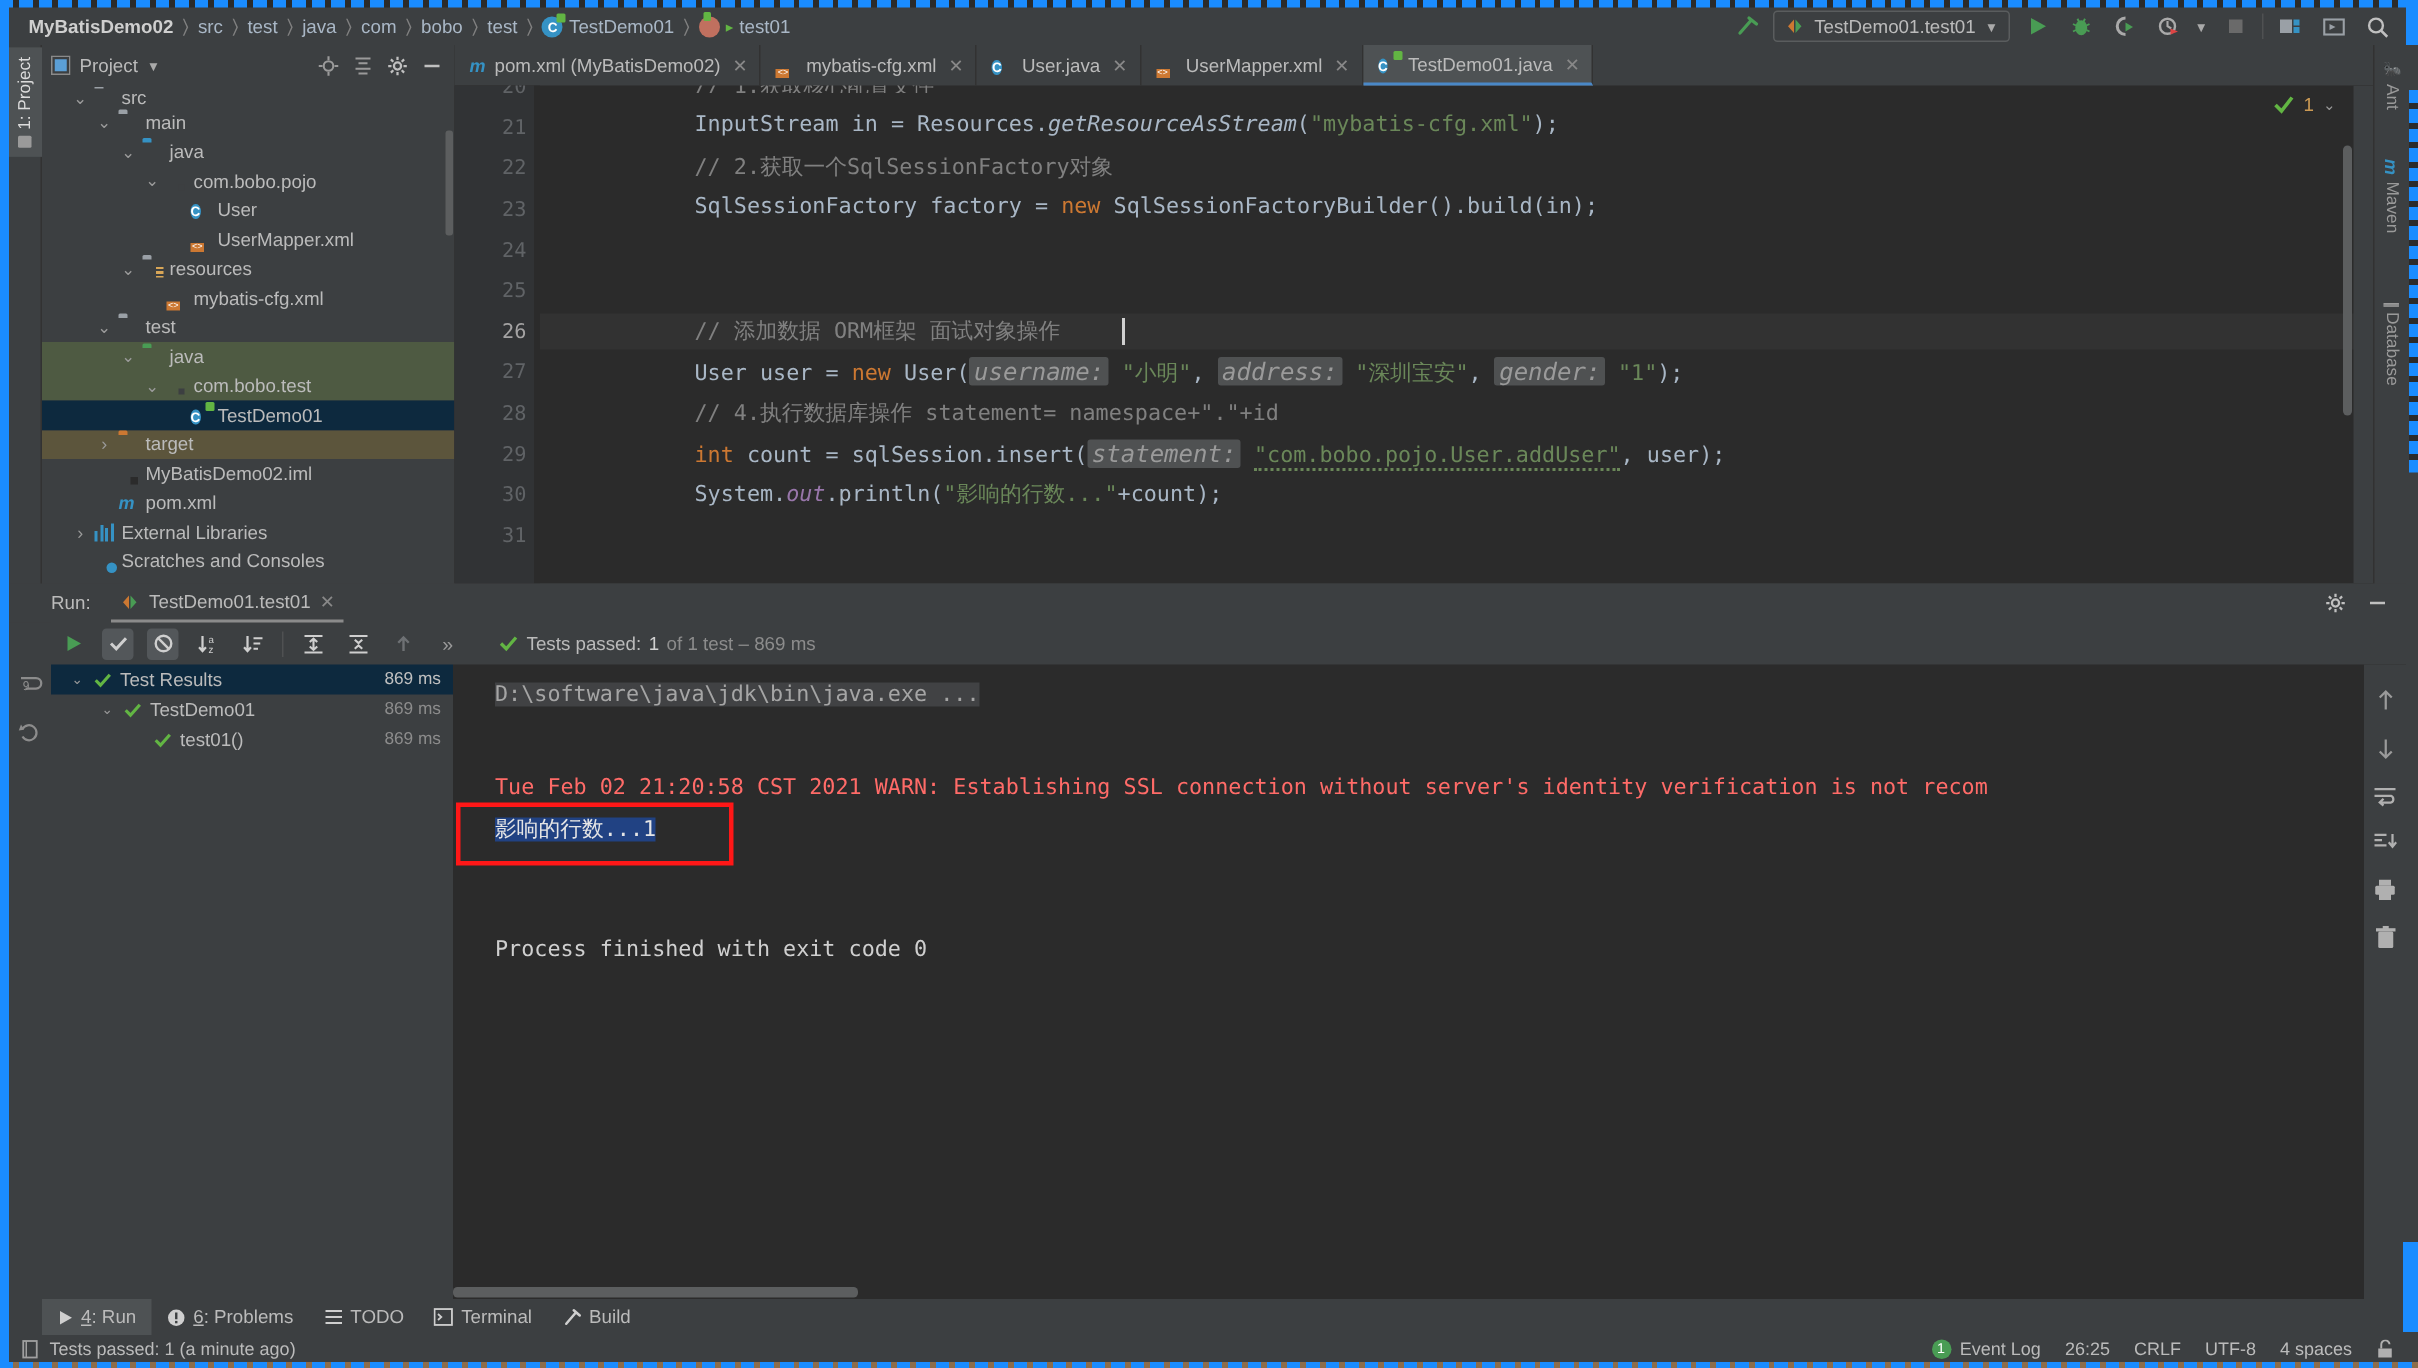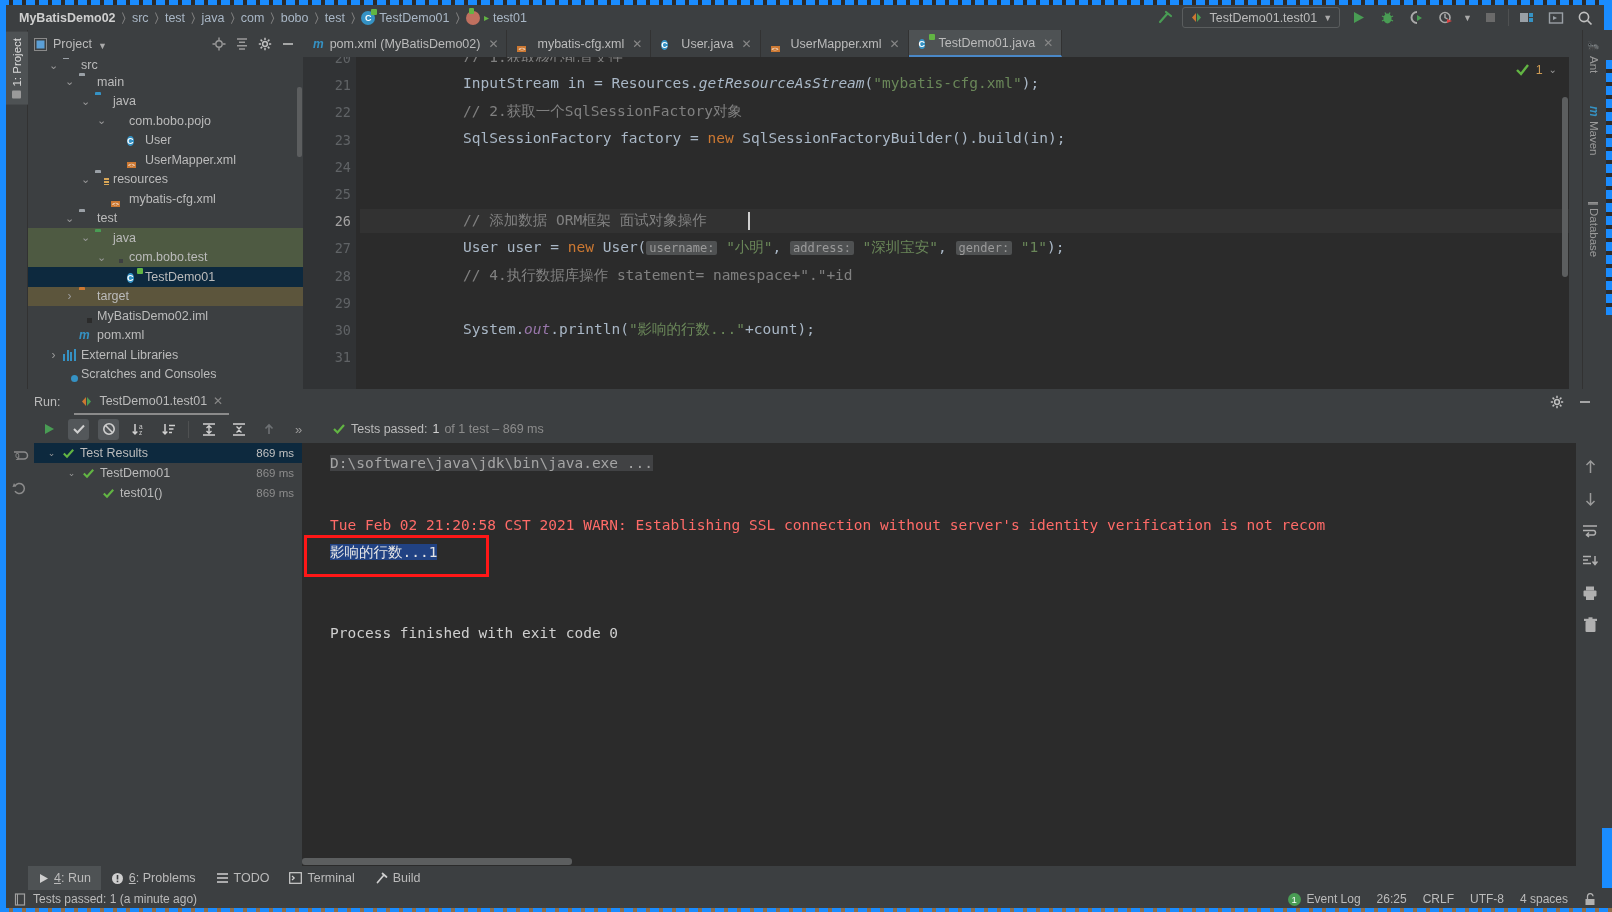--- a/index.html
+++ b/index.html
@@ -45,21 +45,21 @@
   .vlabel { writing-mode:vertical-rl; font-size:11.5px; color:#9a9a9a; white-space:nowrap;
             display:flex; align-items:center; gap:4px; padding:6px 0; }
   .vlabel.rot180 { writing-mode:vertical-rl; transform:rotate(180deg); }
   .vlabel.active { background:#4e5254; color:#dcdcdc; }
   .sq { width:9px; height:8px; background:#9a9a9a; border-radius:1px; display:inline-block; }
 
   
   #project-panel { position:absolute; left:28px; top:30px; width:275px; height:359px;
                    background:#3c3f41; display:flex; flex-direction:column; }
   #project-header { height:27px; display:flex; align-items:center; padding:0 6px; gap:6px; }
-  #project-header .ph-title { display:flex; align-items:flex-end; gap:6px; color:#bbbbbb; font-size:12.5px; }
+  #project-header .ph-title { display:flex; align-items:center; gap:6px; color:#bbbbbb; font-size:12.5px; }
   .ph-icons { margin-left:auto; display:flex; align-items:center; gap:9px; padding-right:2px; }
   #tree { flex:1; overflow:hidden; position:relative; font-size:12.5px; padding-top:1px; }
   .trow { height:19.5px; display:flex; align-items:center; gap:4px; white-space:nowrap;
           color:#bbbbbb; padding-right:4px; position:relative; }
   .trow .lbl { font-size:12.5px; }
   .trow.sel-green { background:#4e5a42; }
   .trow.sel-blue  { background:#0d293e; }
   .trow.sel-brown { background:#5c553c; }
   .arrow { width:11px; text-align:center; color:#9a9a9a; font-size:9px; flex:none; }
   .ico { width:14px; height:14px; flex:none; position:relative; display:inline-block; }
@@ -103,21 +103,21 @@
           font-family:"DejaVu Sans Mono","Liberation Mono",monospace; font-size:14.5px; }
   #gutter { position:absolute; left:0; top:0; width:57px; height:100%; background:#313335; }
   #gutter .gn { position:absolute; right:9px; color:#606366; font-size:13.5px; }
   #gutter .gn.cur { color:#a4a3a3; }
   #gutter-strip { position:absolute; left:53px; top:0; width:4px; height:100%; background:#2b2b2b; }
   #code-lines { position:absolute; left:57px; top:0; right:0; height:100%; }
   .cl { position:absolute; left:0; white-space:pre; color:#a9b7c6; }
   .cur-line { position:absolute; left:0; right:0; height:24px; background:#323232; }
   .kw { color:#cc7832; } .str { color:#6a8759; } .cmt { color:#808080; } .itl { font-style:italic; }
   .stt { color:#9876aa; font-style:italic; }
-  .hint { background:#4f5152; color:#9a9a9a; font-size:12px; padding:0 3px; border-radius:2px; }
+  .hint { background:#4f5152; color:#9a9a9a; font-size:16px; padding:0 3px; border-radius:2px;font-style:italic; }
   .wavy { border-bottom:2px dotted #6a8759; }
   #caret { position:absolute; width:1.5px; height:18px; background:#d0d0d0; }
   #inspect { position:absolute; right:25px; top:5px; display:flex; align-items:center; gap:6px;
              font-family:"Liberation Sans",sans-serif; font-size:12.5px; }
   #editor-scroll { position:absolute; right:14px; top:40px; width:6px; height:180px;
                    background:#5c5e5f; border-radius:3px; }
   #err-stripe { position:absolute; right:0; top:0; width:13px; height:100%; background:#3c3f41; }
 
   
   #run-panel { position:absolute; left:6px; top:389px; right:8px; bottom:46px;
@@ -499,20 +499,21 @@
       <div id="gutter-strip"></div>
       <div id="code-lines">
           <div class="cl" style="top: -9px; padding-left: 103px; height: 14px; overflow: hidden;"><span class="cmt">// 1.获取核心配置文件</span></div>
           <div class="cl" style="top: 18.2px; padding-left: 103px;"><span>InputStream in = Resources.</span><span class="itl">getResourceAsStream</span><span>(</span><span class="str">"mybatis-cfg.xml"</span><span>);</span></div>
           <div class="cl" style="top: 45.4px; padding-left: 103px;"><span class="cmt">// 2.获取一个SqlSessionFactory对象</span></div>
           <div class="cl" style="top: 72.6px; padding-left: 103px;"><span>SqlSessionFactory factory = </span><span class="kw">new</span><span> SqlSessionFactoryBuilder().build(in);</span></div>
           <div class="cur-line" style="top: 152.2px;"></div>
           <div class="cl" style="top: 154.2px; padding-left: 103px;"><span class="cmt">// 添加数据 ORM框架 面试对象操作</span></div>
           <div class="cl" style="top: 181.4px; padding-left: 103px;"><span>User user = </span><span class="kw">new</span><span> User(</span><span class="hint">username:</span><span> </span><span class="str">"小明"</span><span>, </span><span class="hint">address:</span><span> </span><span class="str">"深圳宝安"</span><span>, </span><span class="hint">gender:</span><span> </span><span class="str">"1"</span><span>);</span></div>
           <div class="cl" style="top: 208.6px; padding-left: 103px;"><span class="cmt">// 4.执行数据库操作 statement= namespace+"."+id</span></div>
+          <div class="cl" style="top: 235.8px; padding-left: 103px;"><span class="kw">int</span><span> count = sqlSession.insert(</span><span class="hint">statement:</span><span> </span><span class="str wavy">"com.bobo.pojo.User.addUser"</span><span>, user);</span></div>
           <div class="cl" style="top: 263px; padding-left: 103px;"><span>System.</span><span class="stt">out</span><span>.println(</span><span class="str">"影响的行数..."</span><span>+count);</span></div>
           <div class="cl" style="top: 290.2px; padding-left: 103px;"></div>
           <div class="cl" style="top: 317.4px; padding-left: 103px;"></div>
           <div id="caret" style="left: 388px; top: 155.2px;"></div>
         </div>
       <div id="inspect">
         <svg width="15" height="15" viewBox="0 0 15 15">
             <path d="M2 8 L6 12 L13 3" stroke="#62b543" stroke-width="2.4" fill="none"></path>
           </svg>
         <span style="color:#cc9a54;">1</span>

